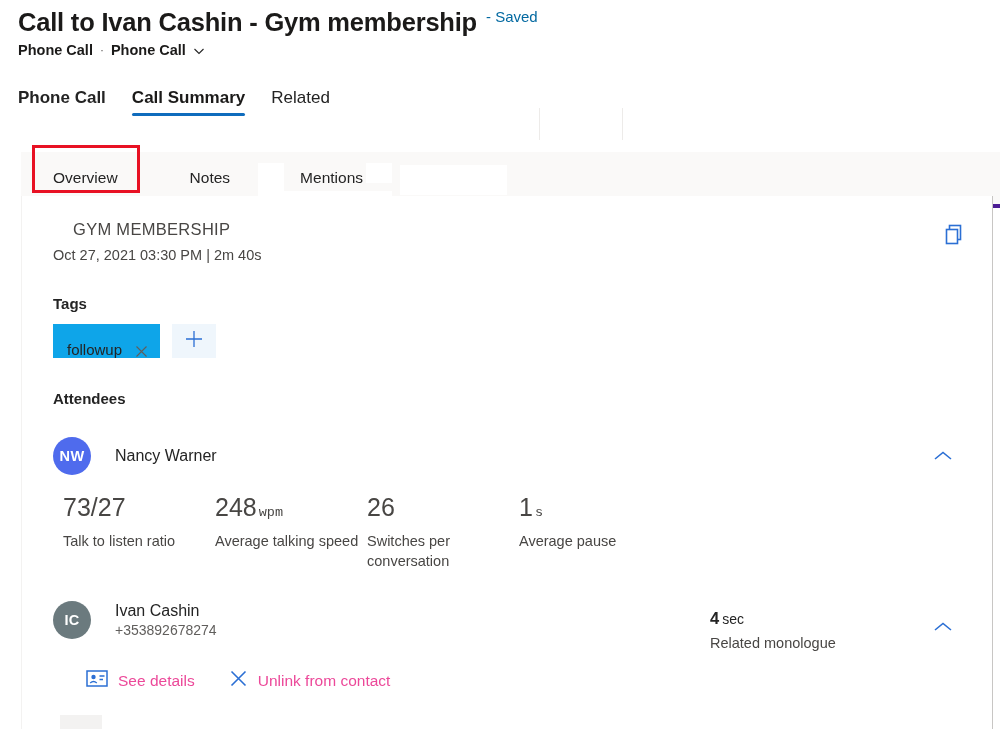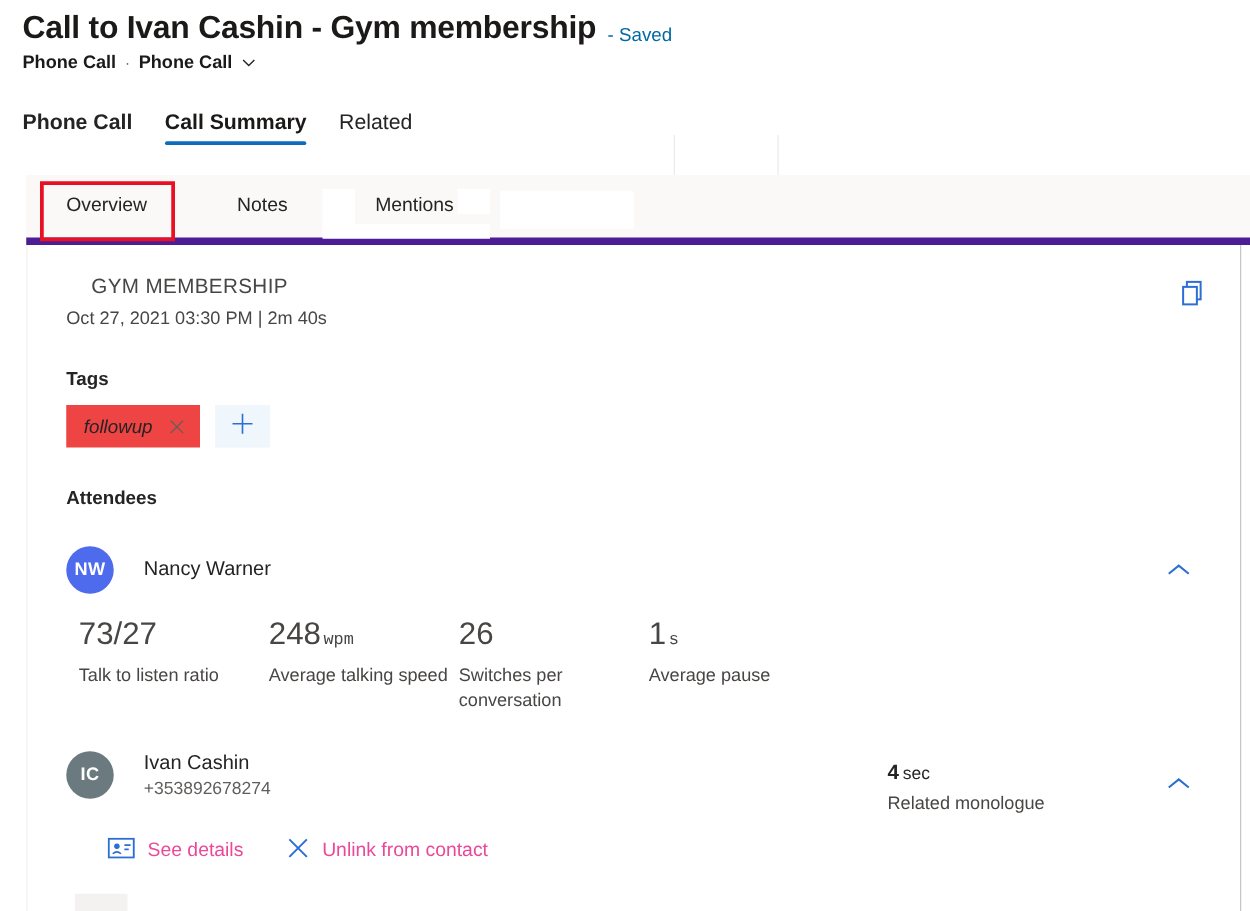--- a/index.html
+++ b/index.html
@@ -9,21 +9,21 @@
     width: 1000px; height: 729px;
     background: #ffffff;
     font-family: "Liberation Sans", sans-serif;
     overflow: hidden;
   }
 
   .page { position: relative; width: 1000px; height: 729px; background:#fff; }
 
   
   .rec-header { padding: 8px 0 0 18px; }
-  .rec-title-row { display: flex; align-items: flex-end; }
+  .rec-title-row { display: flex; align-items: flex-start; }
   .rec-title {
     font-size: 25.5px; font-weight: bold; color: #1b1a19;
     letter-spacing: -0.2px; white-space: nowrap;
   }
   .rec-saved {
     font-size: 15px; color: #0369a1; margin-left: 9px; font-weight: normal;
   }
   .rec-sub-row {
     display: flex; align-items: center; margin-top: 5px; font-size: 14.5px; color: #1b1a19;
   }
@@ -48,22 +48,22 @@
   .ptab.active::after {
     content:""; position:absolute; left:0; right:0; bottom:0;
     height: 3px; background: #0f6cbd; border-radius: 2px;
   }
 
   
   .sep-line { position:absolute; width:1px; background:#edebe9; }
 
   
   .subtab-strip {
-    position:absolute; left: 21px; top: 140px; width: 979px; height: 56px;
-    background: #faf9f8; border-bottom: 6px solid #4c1d95;
+    position:absolute; left: 21px; top: 152px; width: 979px; height: 56px;
+    background: #faf9f8; border-bottom: 4px solid #4c1d95;
   }
   .subtabs { display:flex; align-items:center; height: 100%; padding-left: 30px; gap: 0; }
   .stab {
     font-size: 15.5px; color: #242424; cursor:pointer; white-space: nowrap;
     padding: 6px 2px;
   }
   .stab-overview { margin-right: 68px; }
   .stab-notes { margin-right: 66px; }
   .stab-mentions { position: relative; }
 
@@ -90,23 +90,23 @@
   .sum-meta { font-size: 14.5px; color: #484644; margin-top: 8px; }
   .copy-btn { width: 30px; height: 30px; display:flex; align-items:center; justify-content:center; cursor:pointer; }
 
   .section-h {
     font-size: 15px; font-weight: bold; color: #242424;
     padding-left: 31px; margin-top: 32px;
   }
 
   .tags-row { display:flex; align-items:center; gap: 12px; padding-left: 31px; margin-top: 12px; }
   .tag-pill {
-    display:flex; align-items:center; gap: 13px;
-    background:#ef4444; color:#242424; font-size:15px;
-    height: 34px; padding: 0 12px 0 14px; cursor: default; font-style: italic;
+    display:flex; align-items:flex-end; gap: 13px;
+    background:#0ea5e9; color:#242424; font-size:15px;
+    height: 34px; padding: 0 12px 0 14px; cursor: default;
   }
   .tag-x { cursor:pointer; display:flex; }
   .tag-add {
     width: 44px; height: 34px; background:#eff6fc;
     display:flex; align-items:center; justify-content:center; cursor:pointer;
   }
 
   
   .attendee-block { padding-left: 31px; margin-top: 22px; position: relative; }
   .att-row { display:flex; align-items:center; gap: 24px; }

